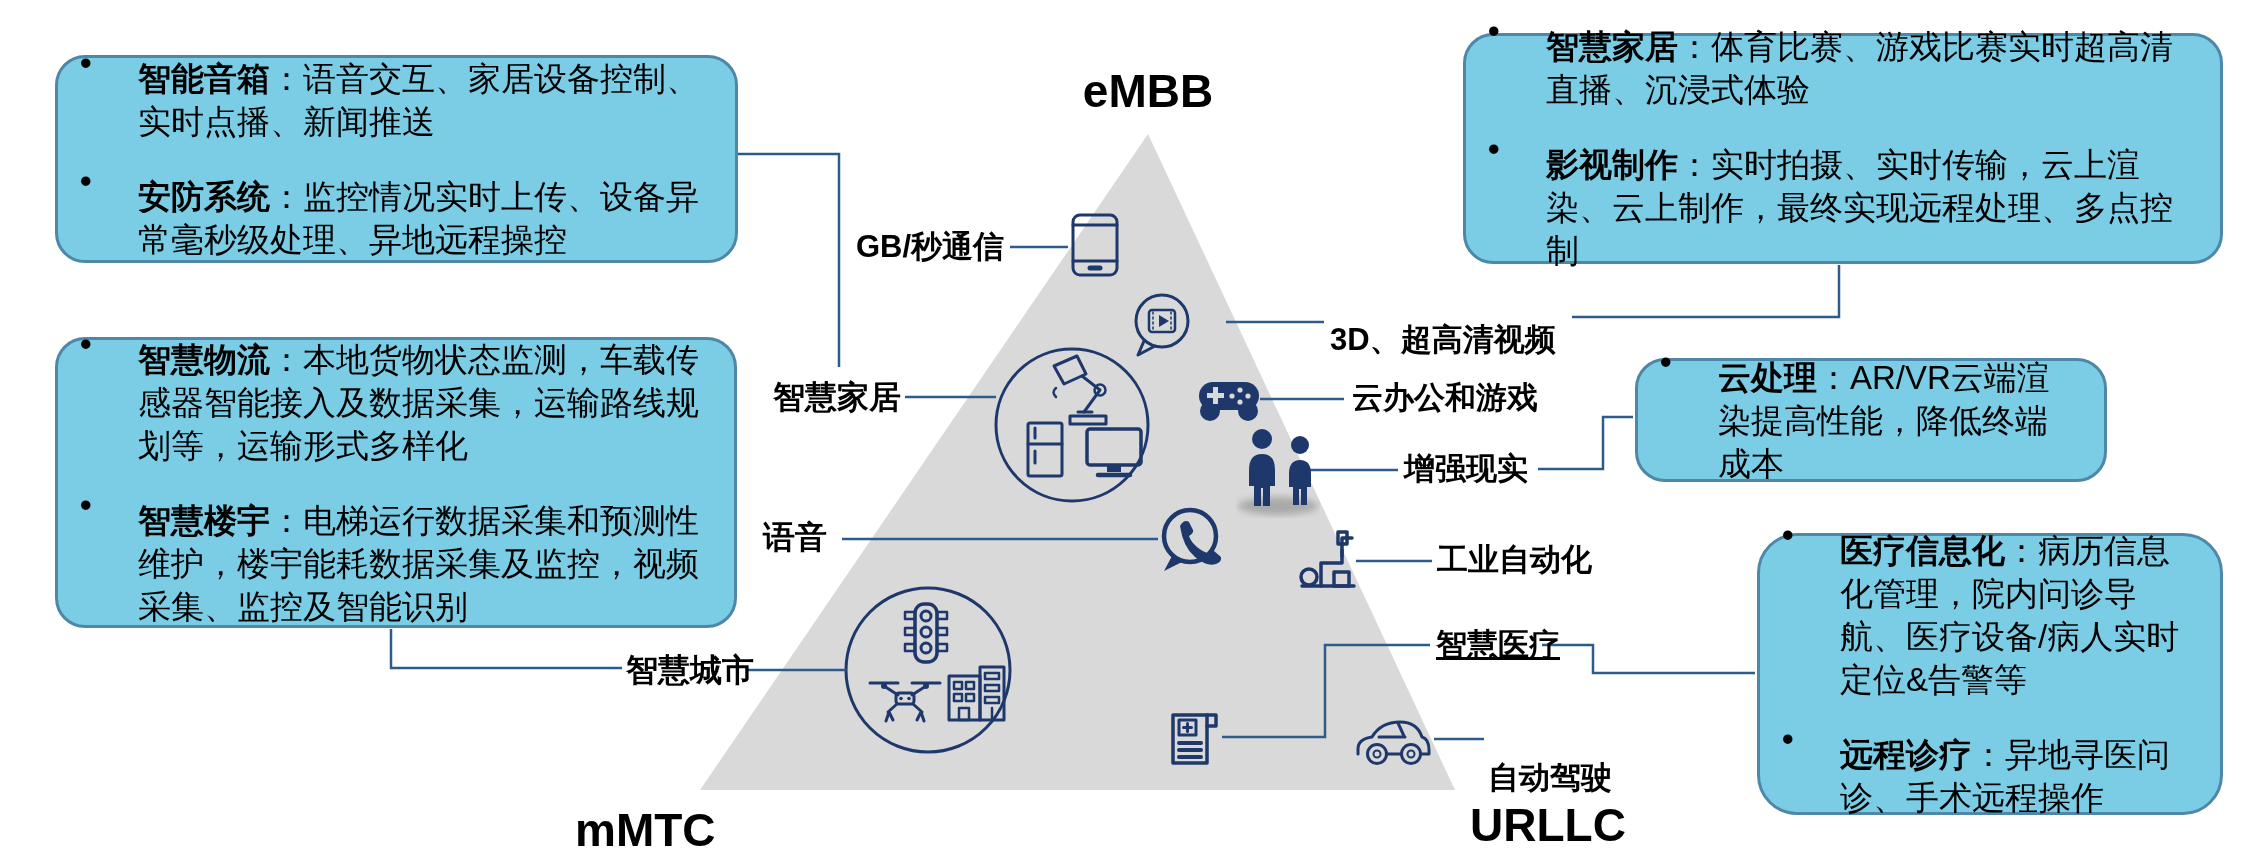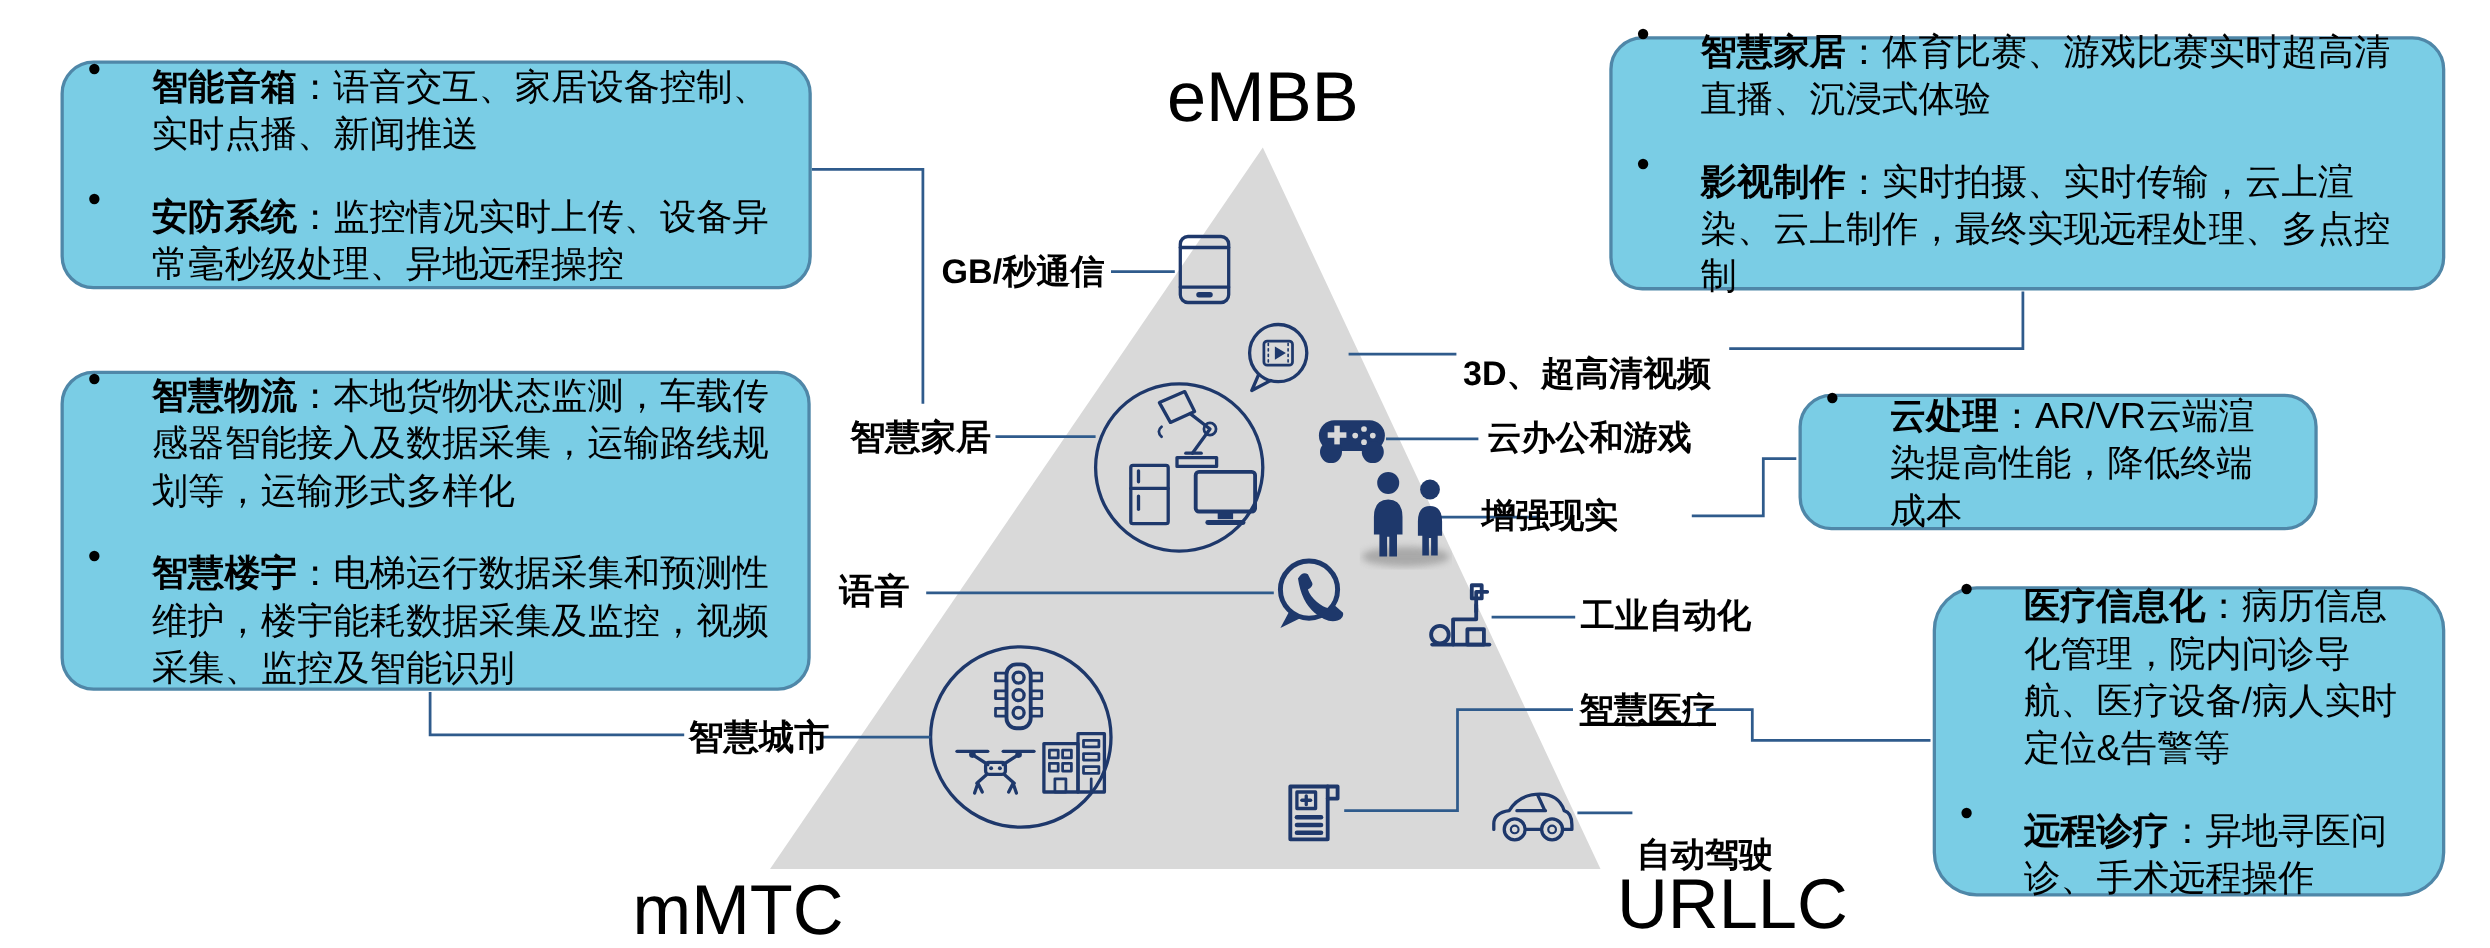--- a/index.html
+++ b/index.html
@@ -9,21 +9,21 @@
   }
   #base{position:absolute;left:0;top:0;}
   .tri{fill:var(--triangle);}
   .bigc{stroke:var(--icon);stroke-width:3;fill:none;}
   .ln{stroke:var(--connector);stroke-width:2.5;fill:none;}
   .ic{stroke:var(--icon);fill:none;stroke-width:3;stroke-linecap:round;stroke-linejoin:round;}
   .icf{fill:var(--icon);stroke:none;}
   .icg{fill:var(--triangle);stroke:none;}
   .icon{position:absolute;}
   .lab{position:absolute;font-weight:700;font-size:31px;line-height:1;white-space:nowrap;}
-  .title{position:absolute;font-weight:400;font-size:64px;line-height:1;white-space:nowrap;}
+  .title{position:absolute;font-weight:700;font-size:46px;line-height:1;white-space:nowrap;margin-top:12px;}
   .callout{
     position:absolute;box-sizing:border-box;
     background:var(--callout_fill);
     border:3px solid var(--callout_border);
     border-radius:30px;
     display:flex;align-items:center;
   }
   .callout ul{list-style:none;margin:0;padding:0 16px 0 22px;}
   .callout li{display:flex;font-size:33px;line-height:43px;}
   .callout .bullet{flex:none;width:42px;font-weight:700;}
@@ -60,21 +60,21 @@
   <div class="title" style="left:1148px;top:56px;transform:translateX(-50%);">eMBB</div>
   <div class="title" style="left:575px;top:795px;">mMTC</div>
   <div class="title" style="left:1470px;top:790px;">URLLC</div>
 
   <div class="lab" style="left:856px;top:231px;">GB/秒通信</div>
   <div class="lab" style="left:773px;top:381px;font-size:32px;">智慧家居</div>
   <div class="lab" style="left:763px;top:521px;font-size:32px;">语音</div>
   <div class="lab" style="left:626px;top:654px;font-size:32px;">智慧城市</div>
   <div class="lab" style="left:1330px;top:304px;margin-top:20px;">3D、超高清视频</div>
   <div class="lab" style="left:1352px;top:382px;">云办公和游戏</div>
-  <div class="lab" style="left:1347px;top:453px;">增强现实</div>
+  <div class="lab" style="left:1404px;top:453px;">增强现实</div>
   <div class="lab" style="left:1437px;top:544px;">工业自动化</div>
   <div class="lab" style="left:1436px;top:629px;text-decoration:underline;">智慧医疗</div>
   <div class="lab" style="left:1488px;top:764px;font-family:Liberation Mono, monospace;">自动驾驶</div>
 
   <svg class="icon" style="left:1069px;top:212px;" width="52" height="66">
     <rect class="ic" x="4" y="3" width="44" height="60" rx="7"></rect>
     <line class="ic" x1="4" y1="13" x2="48" y2="13"></line>
     <line class="ic" x1="4" y1="49" x2="48" y2="49"></line>
     <line class="ic" style="stroke-width:5" x1="21" y1="56" x2="31" y2="56"></line>
   </svg>

